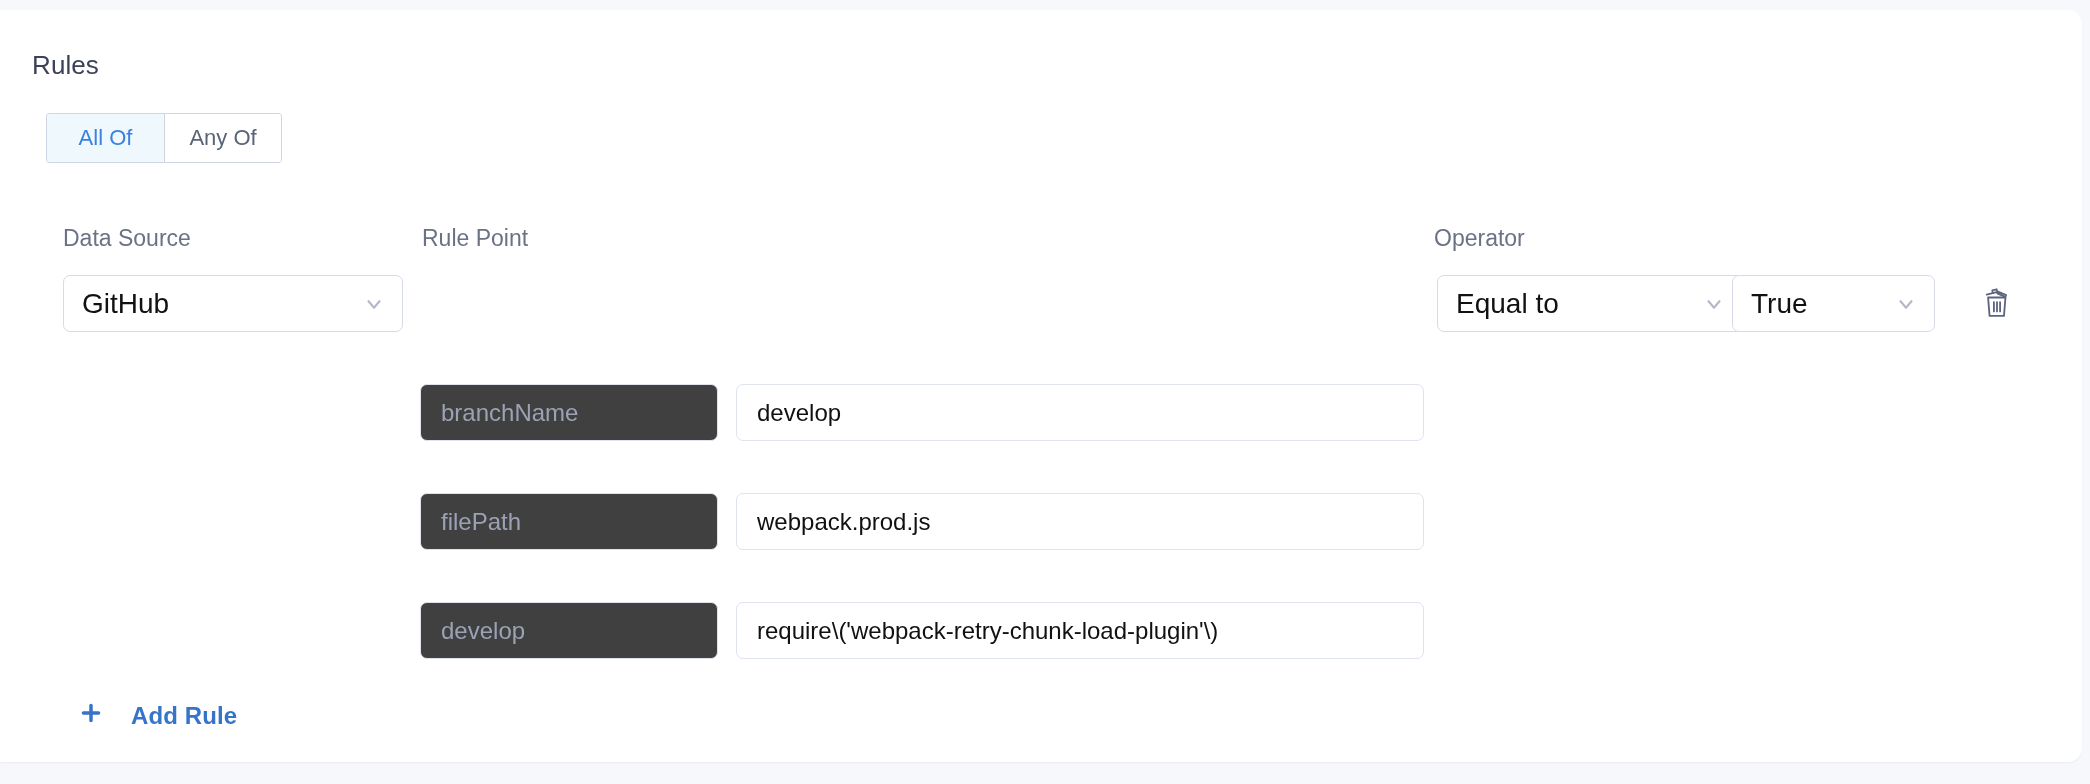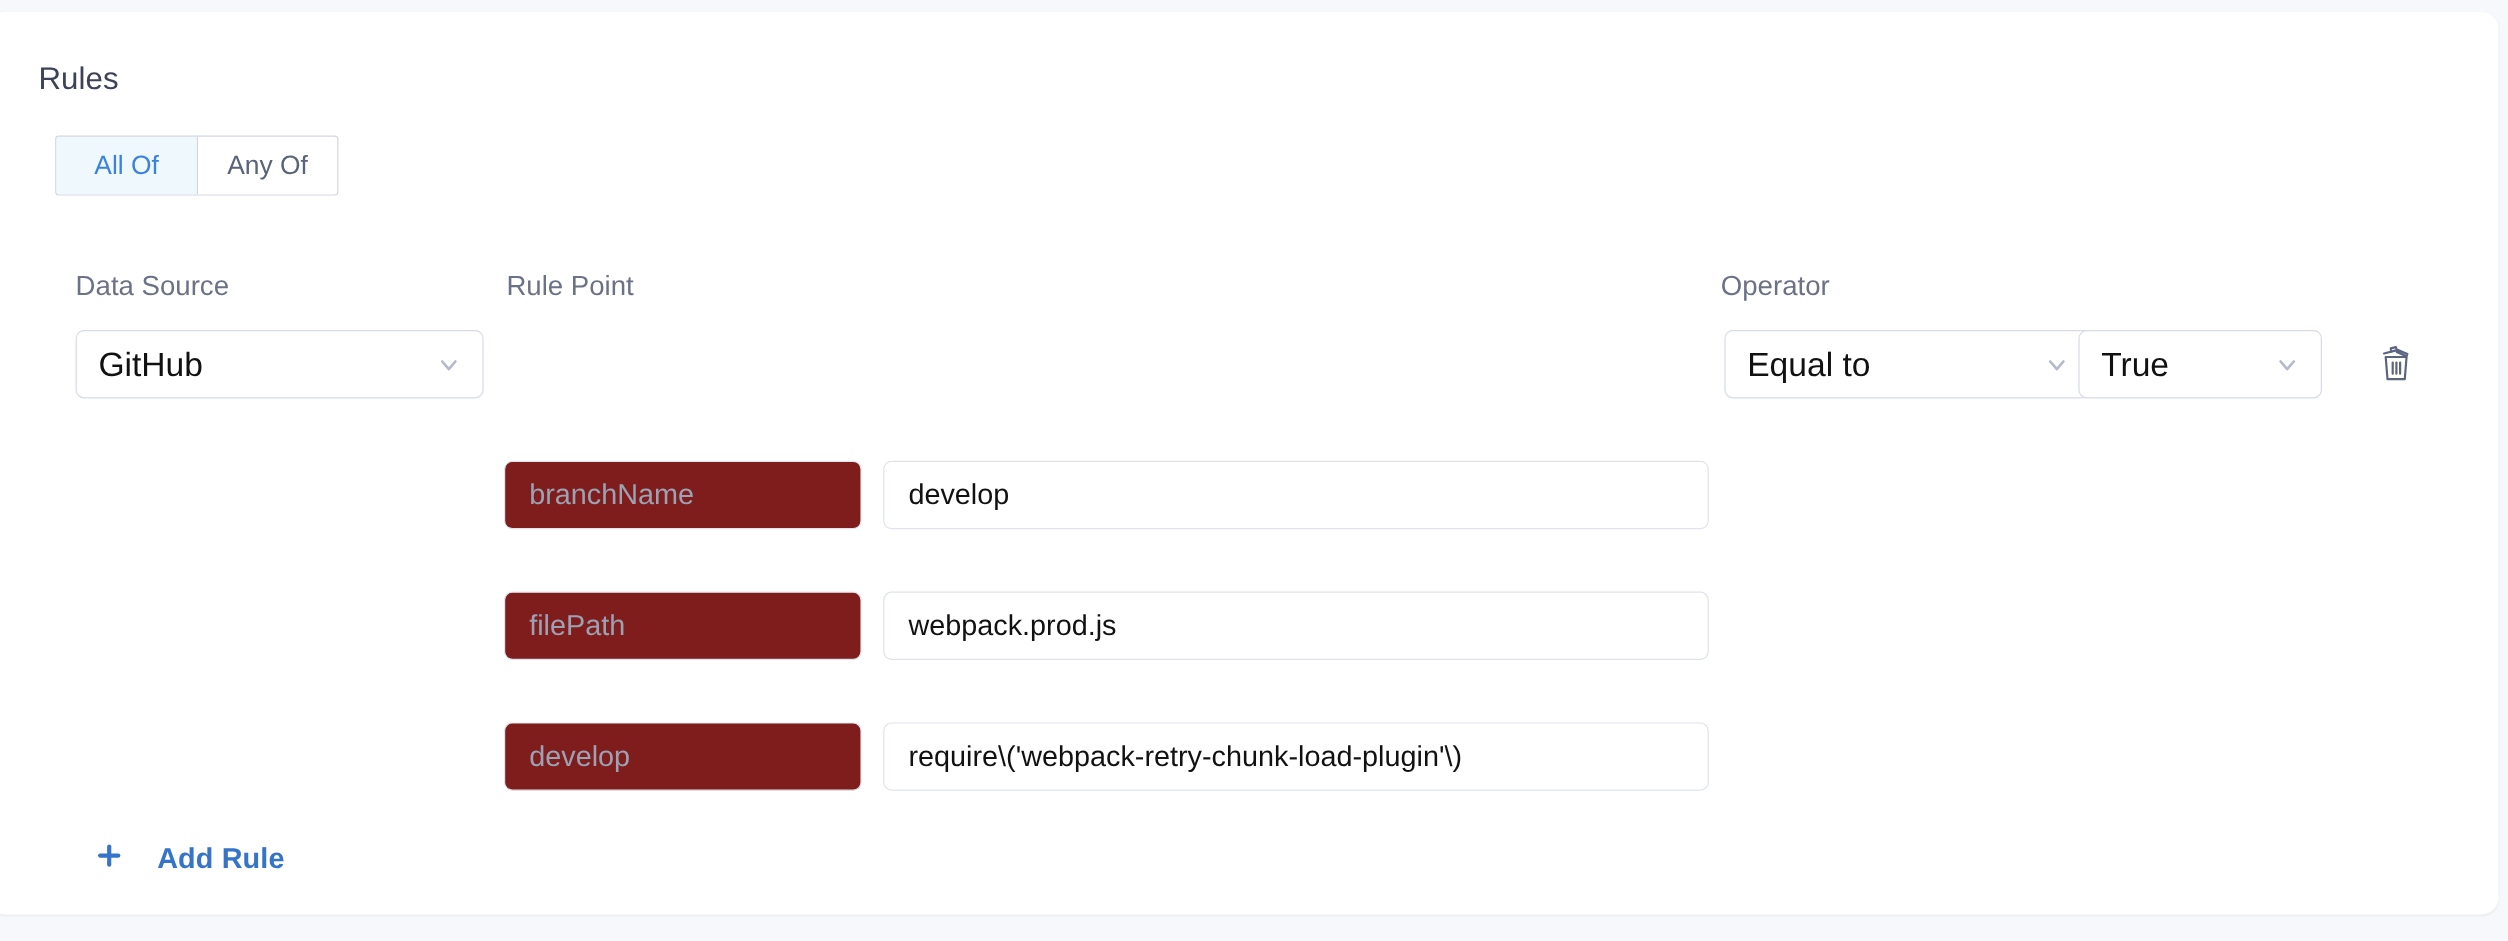--- a/index.html
+++ b/index.html
@@ -149,21 +149,21 @@
 
   .param-key {
     position: absolute;
     left: 430px;
     top: 0;
     width: 298px;
     height: 57px;
     box-sizing: border-box;
     border: 1px solid #dfe3ec;
     border-radius: 7px;
-    background: #7f1d1d;
+    background: #404040;
     display: flex;
     align-items: center;
   }
   .param-key .ktext {
     font-size: 24px;
     color: #9ba2b4;
     padding-left: 20px;
   }
   .param-val {
     position: absolute;

